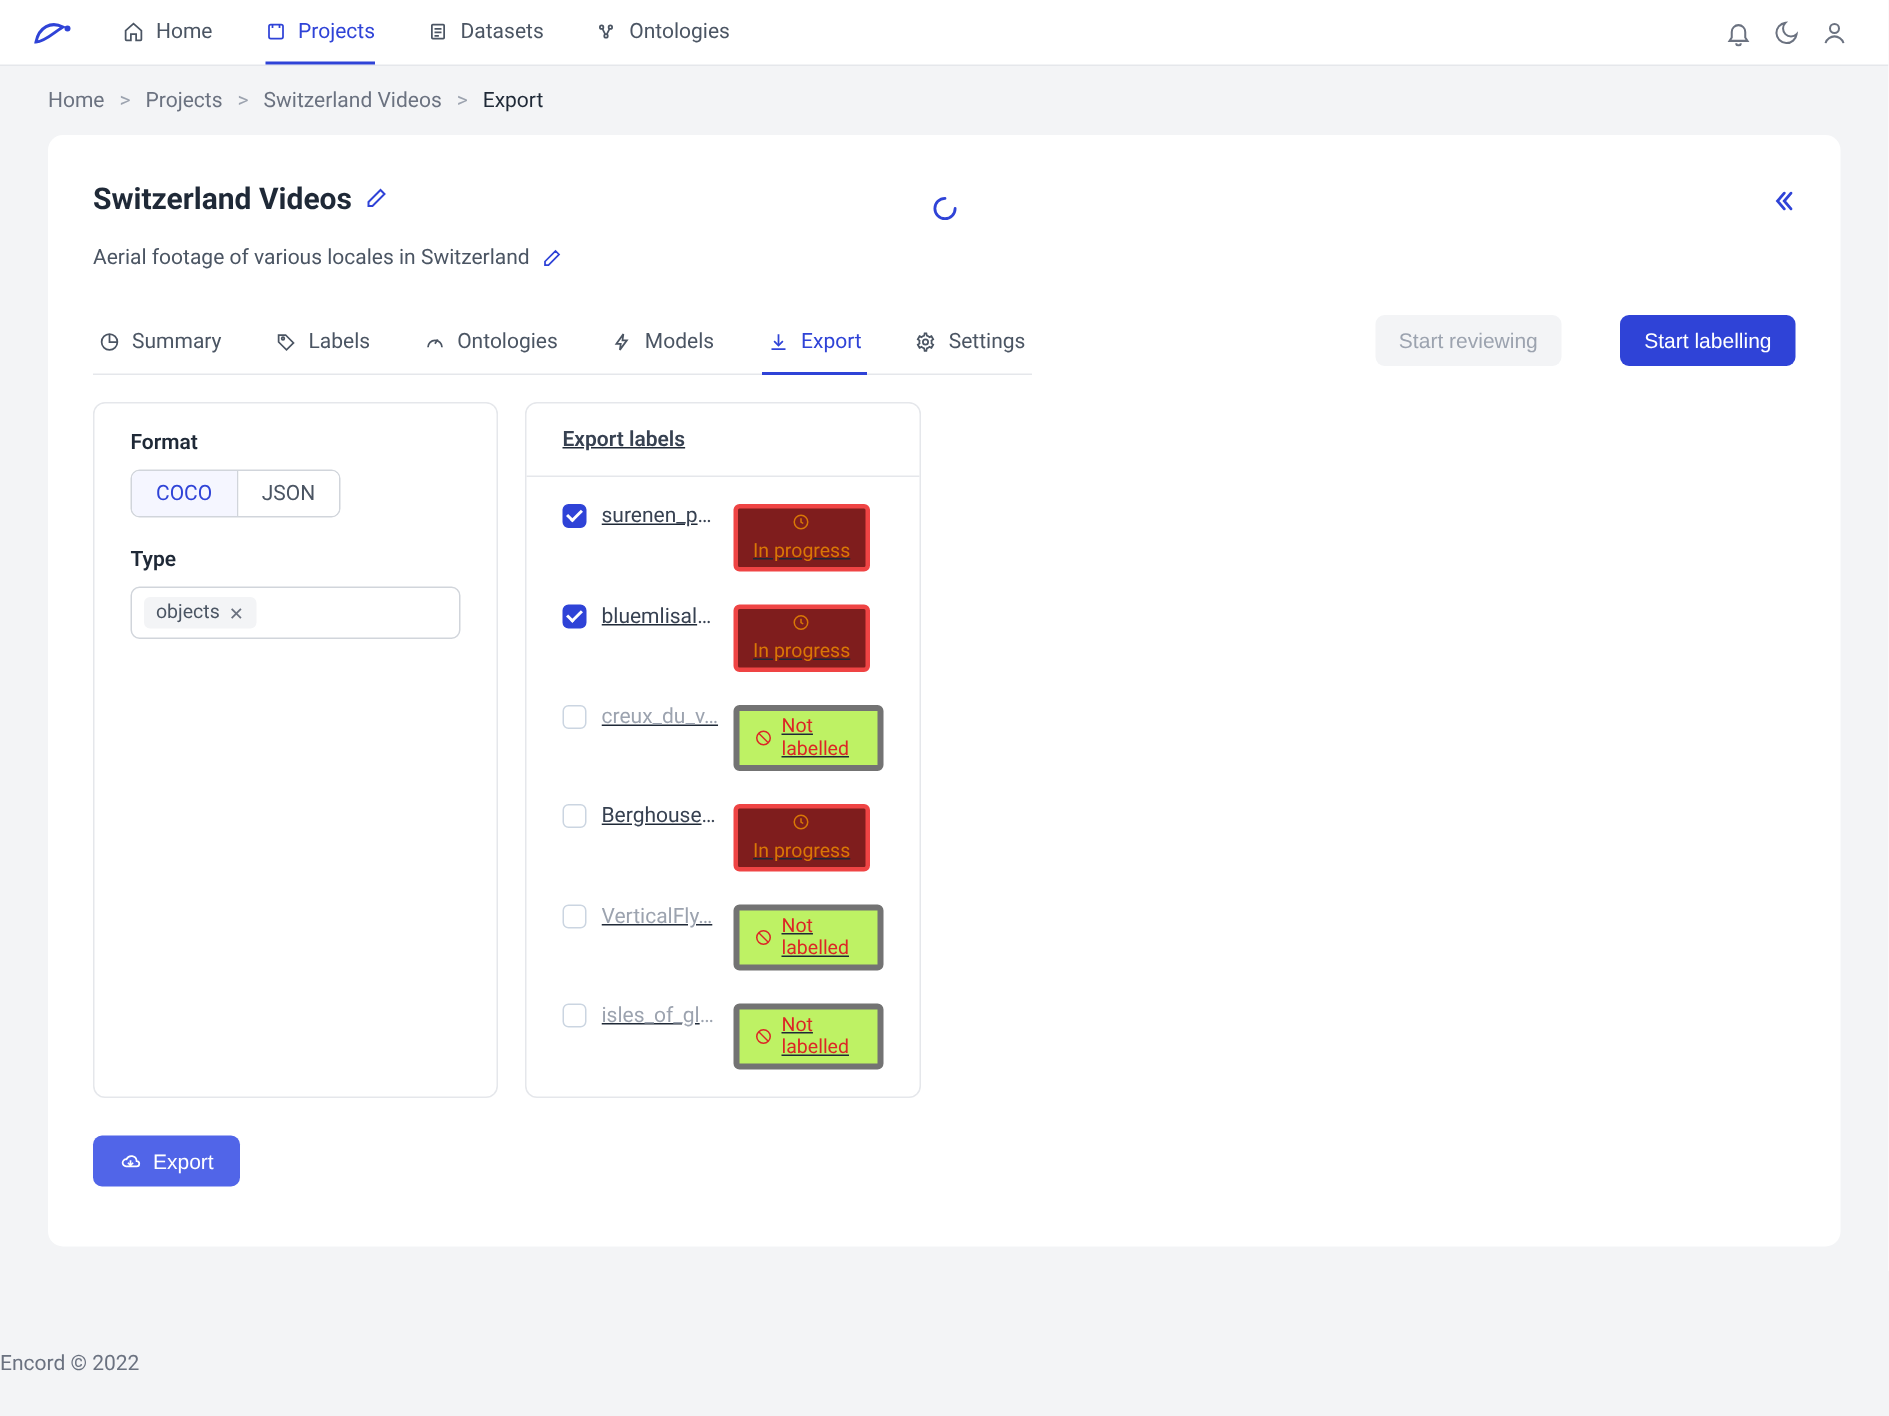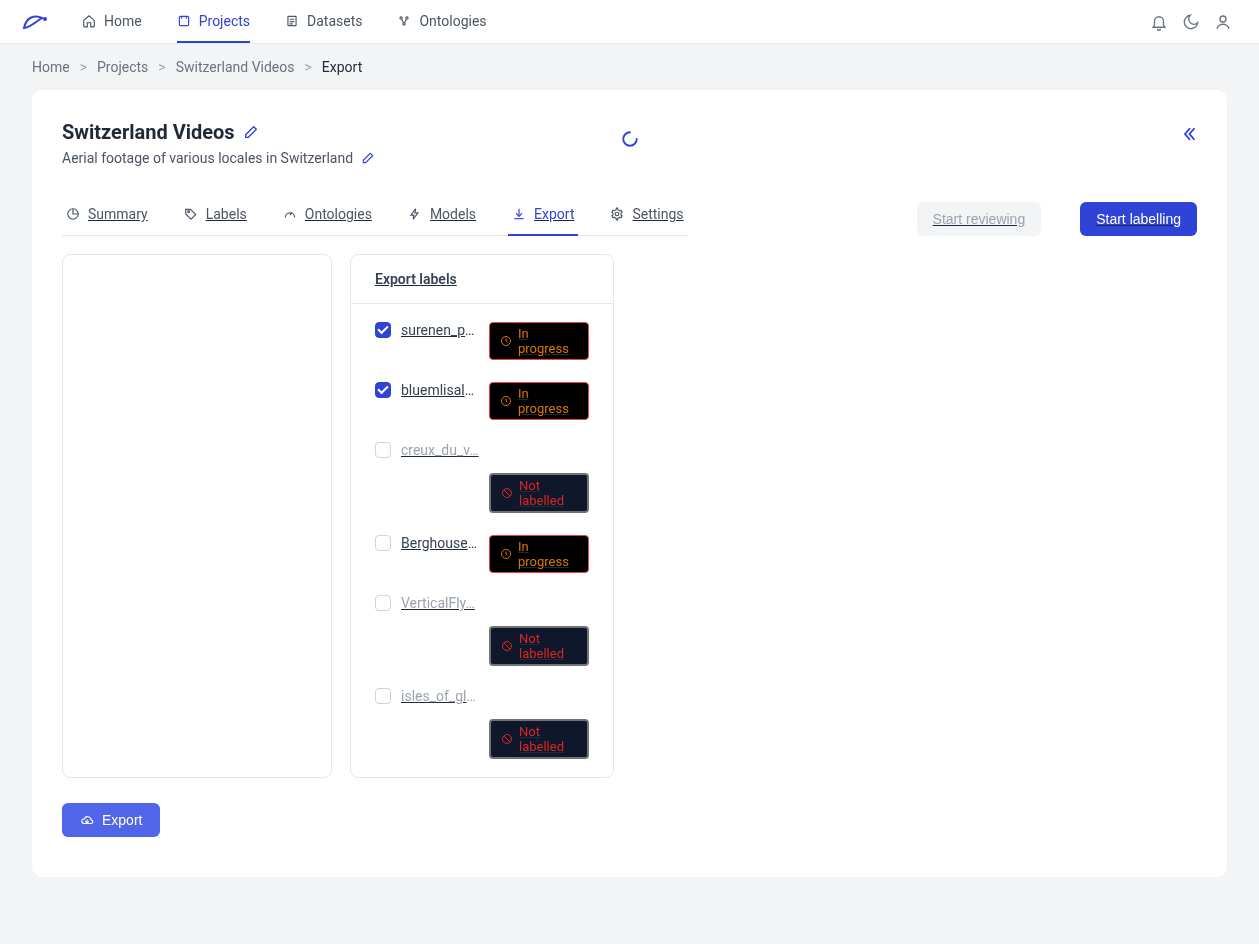--- a/index.html
+++ b/index.html
@@ -63,21 +63,21 @@
   }
   .project-header { padding: 0 30px; position: relative; }
   .project-title {
     font-size: 20px;
     font-weight: 700;
     display: flex;
     align-items: center;
     gap: 8px;
   }
   .project-subtitle {
-    margin-top: 6px;
+    margin-top: 20px;
     color: #4b5563;
     display: flex;
     align-items: center;
     gap: 8px;
   }
   .edit-icon { color: #2f43d7; }
   .spinner {
     position: absolute;
     left: 50%;
     top: 10px;
@@ -86,24 +86,23 @@
   .collapse-btn {
     position: absolute;
     right: 30px;
     top: 5px;
     color: #2f43d7;
     cursor: pointer;
   }
 
   .tabbar-row {
     display: flex;
-    align-items: flex-end;
+    align-items: flex-start;
     margin-top: 30px;
     padding: 0 30px;
-    text-decoration: underline;
   }
   .tabs {
     display: flex;
     gap: 28px;
     border-bottom: 1px solid #e5e7eb;
   }
   .tab {
     display: flex;
     align-items: center;
     gap: 8px;
@@ -264,29 +263,29 @@
   .fname.muted { color: #9ca3af; }
   .badge {
     display: inline-flex;
     align-items: center;
     gap: 6px;
     padding: 3px 10px;
     border-radius: 4px;
     font-size: 13px;
   }
   .badge.prog {
-    border: 1px solid #ef4444;
+    border: 3px solid #ef4444;
     color: #d97706;
-    background: #000000;
+    background: #7f1d1d;
+    flex-direction: column;
   }
   .badge.notl {
-    border: 2px solid #737373;
+    border: 4px solid #737373;
     color: #dc2626;
-    background: #0f172a;
-    margin-top: 31px;
+    background: #bef264;
   }
 
   .export-row { padding: 25px 30px 0 30px; }
 
   .footer {
     text-align: left;
     color: #6b7280;
     padding: 40px 0 25px 0;
     font-size: 14px;
   }
@@ -471,20 +470,34 @@
       </div>
     </div>
     <div class="tabbar-spacer"></div>
     <button class="btn btn-disabled">Start reviewing</button>
     <button class="btn btn-primary">Start labelling</button>
   </div>
 
   <div class="panels">
 
     <div class="panel">
+      <div class="panel-body">
+        <div class="section-label">Format</div>
+        <div class="seg">
+          <div class="seg-opt selected">COCO</div>
+          <div class="seg-opt">JSON</div>
+        </div>
+        <div class="section-label" style="margin-top:20px">Type</div>
+        <div class="tag-input">
+          <span class="tag">
+            <span>objects</span>
+            <span class="tag-x">✕</span>
+          </span>
+        </div>
+      </div>
     </div>
 
     <div class="panel wide">
       <div class="panel-header">Export labels</div>
       <div class="panel-body">
         <div class="list" id="label-list">
             <div class="row">
               <span class="cb checked"></span>
               <span class="fname">surenen_pa…</span>
               <span class="badge prog">

